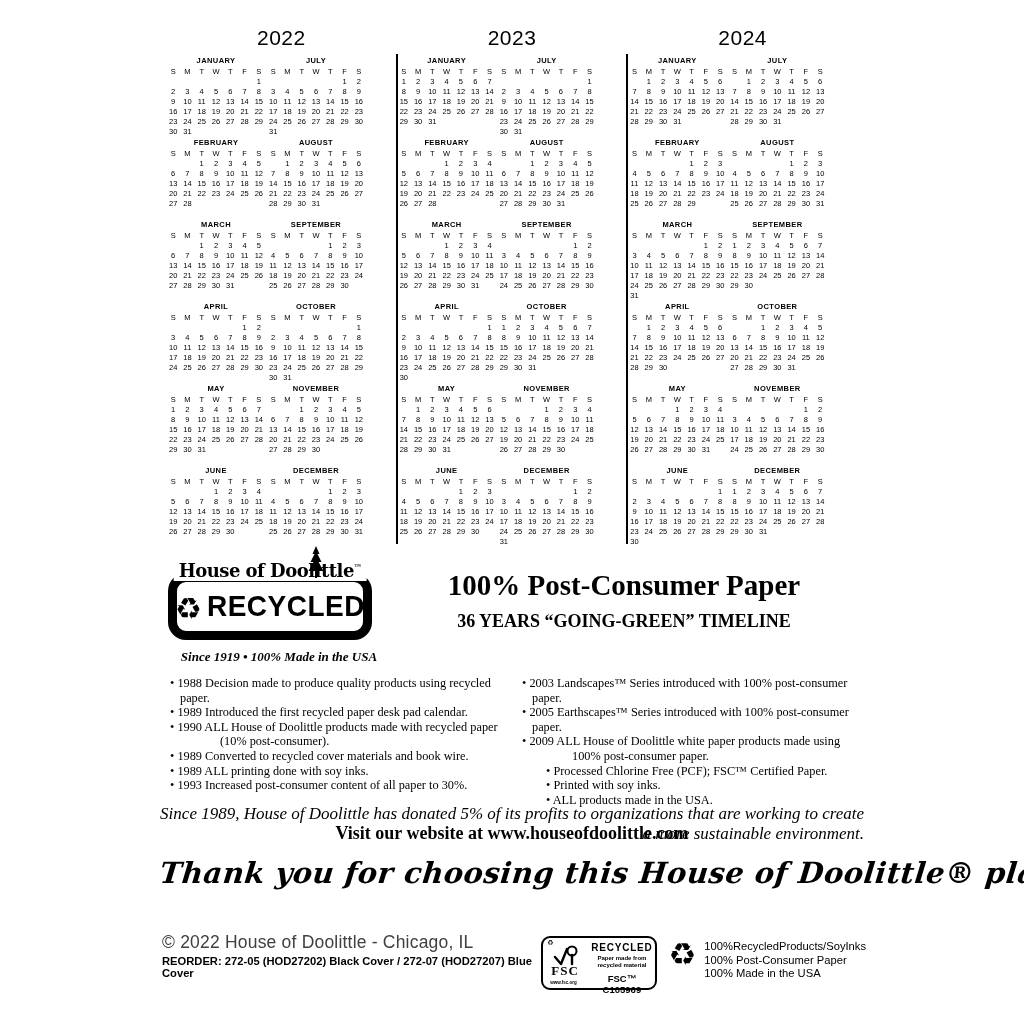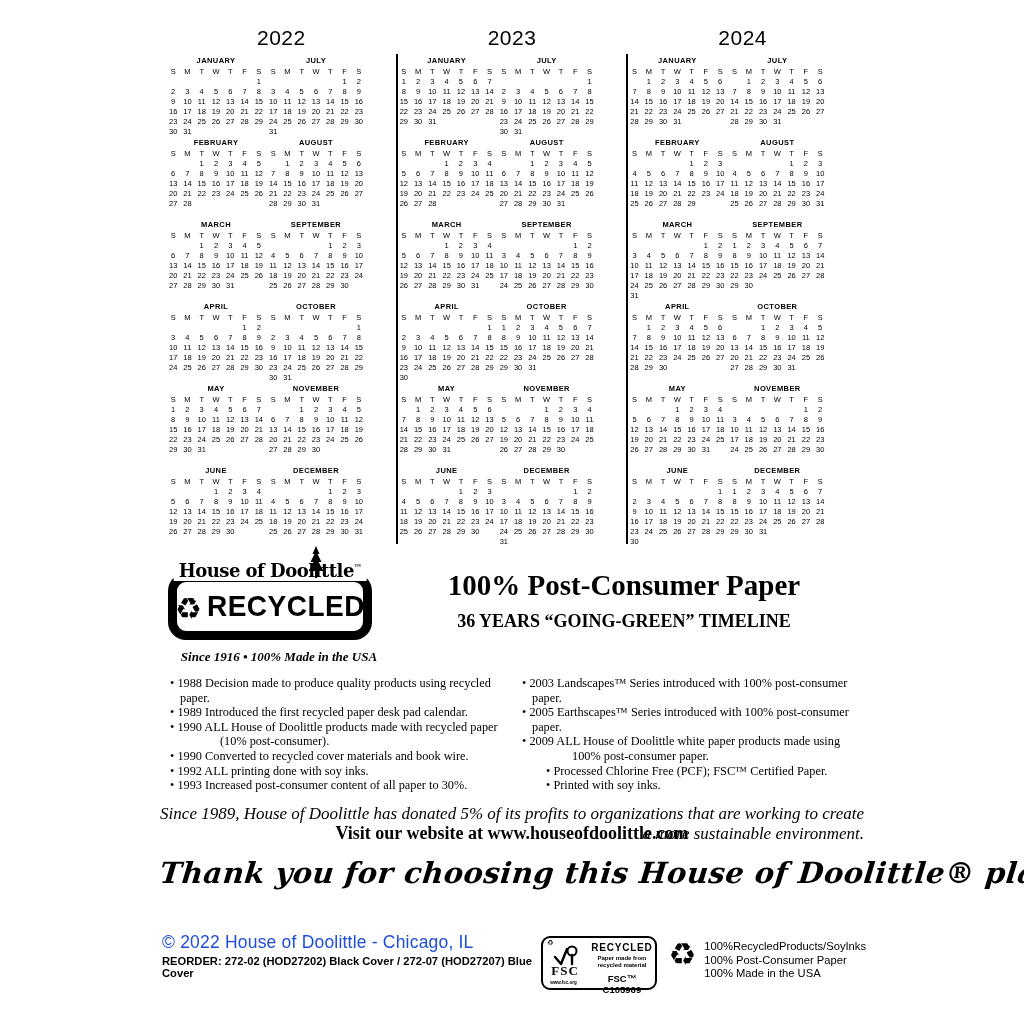--- a/index.html
+++ b/index.html
@@ -75,21 +75,21 @@
   }
   .thankyou {
     position:absolute; top:856px; left:160px; width:704px; text-align:center;
     font-family:"DejaVu Serif", serif; font-style:italic; font-weight:bold;
     font-size:29px; transform:skewX(-6deg); letter-spacing:0.5px; white-space:nowrap;
   }
 
   
   .footer { position:absolute; top:932px; left:162px; width:704px; display:flex; align-items:flex-start; }
   .footer-left { width:416px; }
-  .copyright { font-size:17.5px; color:#1d4ed8; letter-spacing:0.2px; }
+  .copyright { font-size:17.5px; color:#404040; letter-spacing:0.2px; }
   .reorder { font-size:11.2px; font-weight:bold; margin-top:2px; }
 
   .fsc-label {
     width:126px; height:54px; border:2px solid #000; border-radius:9px;
     display:flex; margin-top:4px; background:#fff;
   }
   .fsc-left { width:46px; position:relative; padding:12px 0 0 5px; }
   .mini-recycle { position:absolute; top:1px; left:4px; font-size:7px; line-height:7px; }
   .fsc-mark { position:absolute; top:6px; left:10px; }
   .fsc-brand {
@@ -1770,54 +1770,55 @@
     <div class="hod-logo">
       <svg class="logo-tree" width="20" height="32" viewBox="0 0 20 32">
         <path fill="#000" d="M10 0 L13.5 8 L11.5 8 L15.5 16 L12.5 16 L17.5 25 L11 25 L11 32 L9 32 L9 25 L2.5 25 L7.5 16 L4.5 16 L8.5 8 L6.5 8 Z"></path>
       </svg>
       <div class="logo-name"><span>House of Doolittle</span><sup>™</sup></div>
       <div class="logo-box">
         <span class="logo-recycle">♻</span>
         <span class="logo-recycled-text">RECYCLED</span>
       </div>
     </div>
-    <div class="since-line">Since 1916 • 100% Made in the USA</div>
+    <div class="since-line">Since 1919 • 100% Made in the USA</div>
   </div>
   <div class="headline-block">
     <div class="headline-title">100% Post-Consumer Paper</div>
     <div class="headline-sub">36 YEARS “GOING-GREEN” TIMELINE</div>
   </div>
 </section>
 
 <section class="timeline">
   <div class="tl-col" id="tl-left">
       <div class="tl-item"><span class="tl-text">• 1988 Decision made to produce quality products using recycled paper.</span></div>
       <div class="tl-item"><span class="tl-text">• 1989 Introduced the first recycled paper desk pad calendar.</span></div>
       <div class="tl-item"><span class="tl-text">• 1990 ALL House of Doolittle products made with recycled paper</span><div class="cont">(10% post-consumer).</div></div>
-      <div class="tl-item"><span class="tl-text">• 1990 Converted to recycled cover materials and book wire.</span></div>
-      <div class="tl-item"><span class="tl-text">• 1992 ALL printing done with soy inks.</span></div>
+      <div class="tl-item"><span class="tl-text">• 1989 Converted to recycled cover materials and book wire.</span></div>
+      <div class="tl-item"><span class="tl-text">• 1989 ALL printing done with soy inks.</span></div>
       <div class="tl-item"><span class="tl-text">• 1993 Increased post-consumer content of all paper to 30%.</span></div>
     </div>
   <div class="tl-col" id="tl-right">
       <div class="tl-item"><span class="tl-text">• 2003 Landscapes™ Series introduced with 100% post-consumer paper.</span></div>
       <div class="tl-item"><span class="tl-text">• 2005 Earthscapes™ Series introduced with 100% post-consumer paper.</span></div>
       <div class="tl-item"><span class="tl-text">• 2009 ALL House of Doolittle white paper products made using</span><div class="cont">100% post-consumer paper.</div></div>
       <div class="tl-item lvl2"><span class="tl-text">• Processed Chlorine Free (PCF); FSC™ Certified Paper.</span></div>
       <div class="tl-item lvl2"><span class="tl-text">• Printed with soy inks.</span></div>
+      <div class="tl-item lvl2"><span class="tl-text">• ALL products made in the USA.</span></div>
     </div>
 </section>
 
 <div class="donation">Since 1989, House of Doolittle has donated 5% of its profits to organizations that are working to create a more sustainable environment.</div>
 <div class="website">Visit our website at www.houseofdoolittle.com</div>
 <div class="thankyou">Thank you for choosing this House of Doolittle® planner.</div>
 
 <section class="footer">
   <div class="footer-left">
     <div class="copyright">© 2022 House of Doolittle - Chicago, IL</div>
-    <div class="reorder">REORDER:  272-02 (HOD27202) Black Cover / 272-07 (HOD27207) Blue Cover</div>
+    <div class="reorder">REORDER:  272-05 (HOD27202) Black Cover / 272-07 (HOD27207) Blue Cover</div>
   </div>
 
   <div class="fsc-label">
     <div class="fsc-left">
       <span class="mini-recycle">♻</span>
       <svg class="fsc-mark" width="28" height="24" viewBox="0 0 28 24">
         <path d="M2 13 L8 20 L14 5" fill="none" stroke="#000" stroke-width="2.4" stroke-linecap="round" stroke-linejoin="round"></path>
         <circle cx="19" cy="7" r="4.5" fill="none" stroke="#000" stroke-width="2"></circle>
         <path d="M19 11 L19 20" stroke="#000" stroke-width="2.4" stroke-linecap="round"></path>
       </svg>

